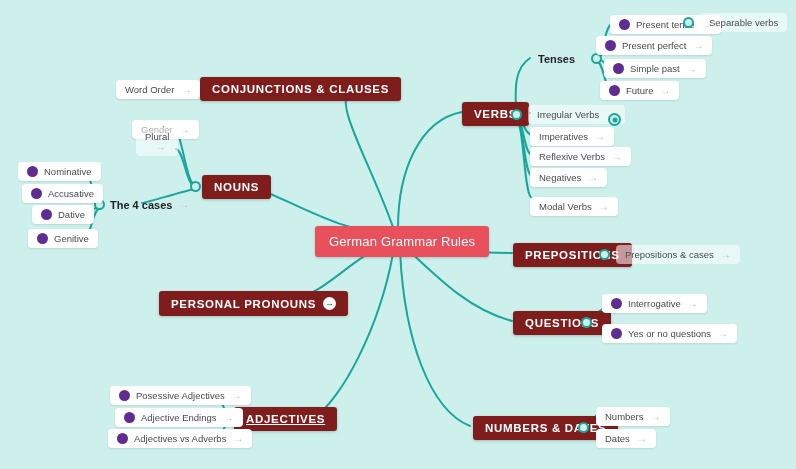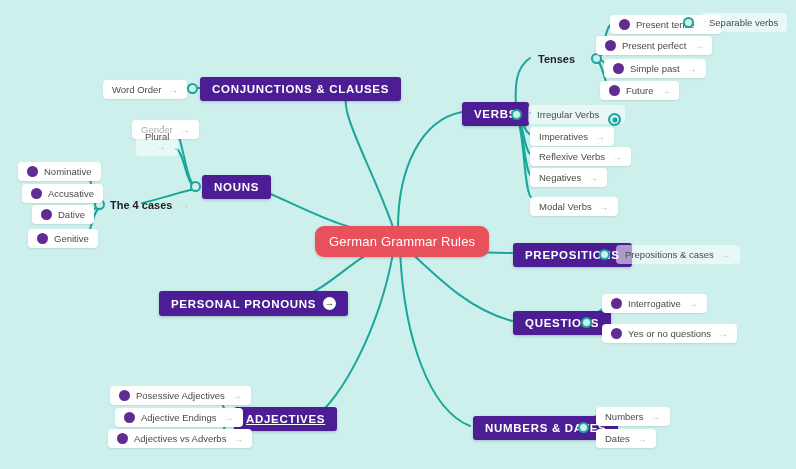--- a/index.html
+++ b/index.html
@@ -12,27 +12,27 @@
   }
   #map{position:absolute;inset:0;width:796px;height:469px;}
   #wires{position:absolute;left:0;top:0;width:796px;height:469px;pointer-events:none;}
 
   .node{position:absolute;box-sizing:border-box;white-space:nowrap;display:flex;align-items:center;}
 
   
   .central{
     background:#e8505b;color:#ffffff;
     font-size:13px;letter-spacing:.2px;
-    padding:8px 14px;border-radius:9px;
+    padding:8px 14px;border-radius:3px;
     box-shadow:0 1px 3px rgba(0,0,0,.18);
   }
 
   
   .pill{
-    background:#4c1d95;color:#ffffff;
+    background:#7f1d1d;color:#ffffff;
     font-size:11.5px;font-weight:700;letter-spacing:.7px;
     padding:6px 12px;border-radius:3px;
     box-shadow:0 1px 3px rgba(0,0,0,.22);
   }
 
   
   .chip{
     background:#ffffff;color:#4a4a4a;
     font-size:9.5px;
     padding:4px 9px;border-radius:4px;
@@ -134,21 +134,21 @@
   </svg>
 
   <div class="node central" style="left:315px;top:226px;">
     <span>German Grammar Rules</span>
   </div>
 
   <div class="node pill" style="left:200px;top:77px;">
     <span>CONJUNCTIONS &amp; CLAUSES</span>
   </div>
   <div class="ring" style="left:187px;top:83px;"></div>
-  <div class="node chip" style="left:103px;top:80px;">
+  <div class="node chip" style="left:116px;top:80px;">
     <span>Word Order</span>
     <span class="arrow">→</span>
   </div>
 
   <div class="node pill" style="left:202px;top:175px;">
     <span>NOUNS</span>
   </div>
   <div class="ring" style="left:190px;top:181px;"></div>
   <div class="node chip" style="left:132px;top:120px;">
     <span>Gender</span>

